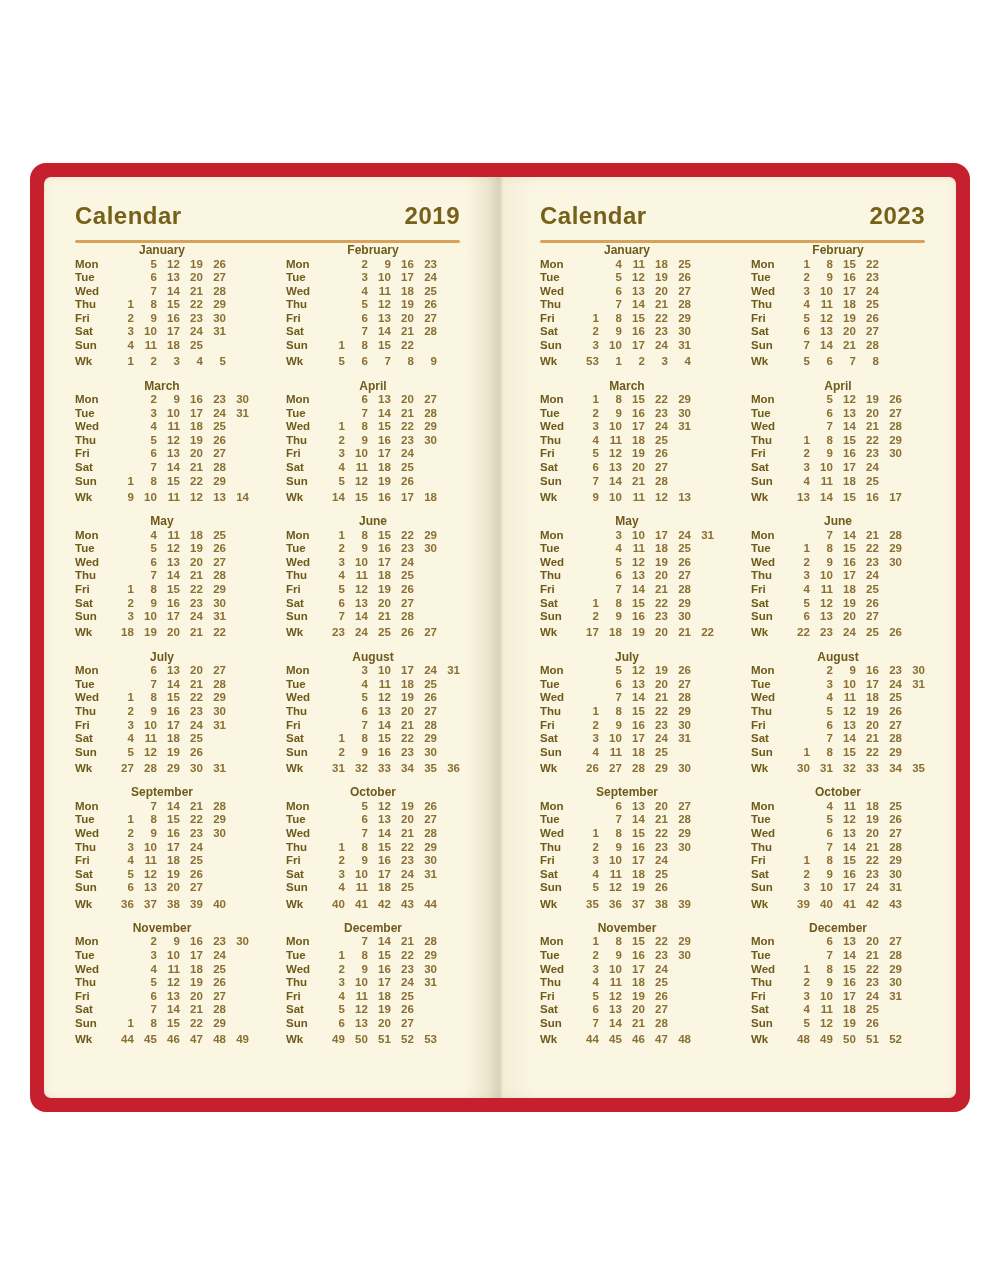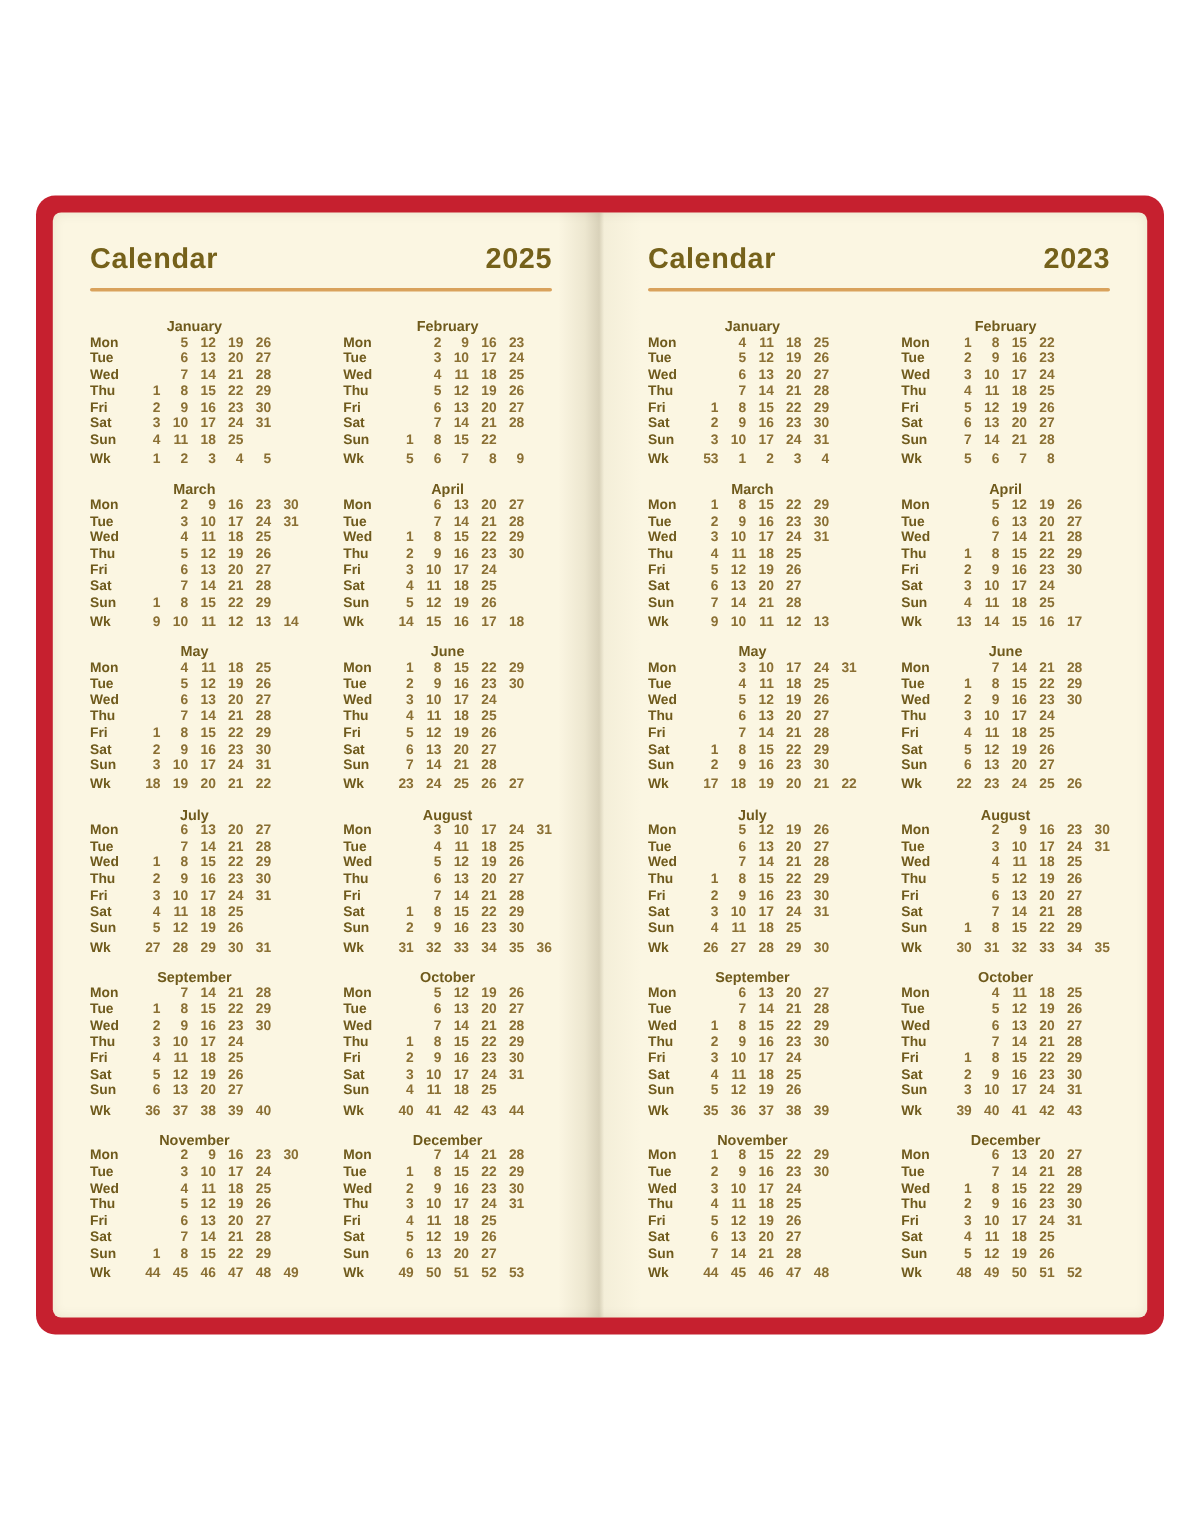--- a/index.html
+++ b/index.html
@@ -12,39 +12,39 @@
   .gutter{position:absolute;left:50%;top:0;width:70px;height:100%;transform:translateX(-50%);
     background:linear-gradient(90deg,rgba(110,95,45,0) 0%,rgba(110,95,45,0.10) 32%,
       rgba(80,65,25,0.20) 49%,rgba(110,95,45,0.05) 55%,rgba(110,95,45,0) 100%);
     pointer-events:none;}
   .page{flex:1;padding-top:26px;position:relative;}
   .page.left{padding-left:31px;padding-right:40px;}
   .page.right{padding-left:40px;padding-right:31px;}
   .hdr{display:flex;justify-content:space-between;align-items:flex-end;
     color:var(--heading,#75611a);font-weight:bold;font-size:24px;line-height:26px;letter-spacing:0.5px;}
   .rule{margin-top:11px;height:3px;background:var(--rule,#d9a25c);border-radius:2px;}
-  .months{margin-top:22px;display:grid;grid-template-columns:174px 174px;justify-content:space-between;}
+  .months{display:grid;grid-template-columns:174px 174px;justify-content:space-between;}
   .month{height:135.6px;}
   .m-name{height:14.5px;line-height:14.5px;text-align:center;font-size:12px;font-weight:bold;
     color:var(--label,#6f5a1c);}
   .m-row{display:flex;height:13.6px;line-height:13.6px;font-size:11.5px;font-weight:bold;}
   .m-row .lbl{width:36px;text-align:left;color:var(--label,#6f5a1c);}
   .m-row .cell{width:23.2px;text-align:right;color:var(--number,#8a6f33);}
   .m-row.wk-row{margin-top:2.5px;}
 </style>
 </head>
 <body>
 
 <div class="book">
   <div class="paper">
 
     <div class="page left">
       <div class="hdr">
         <span>Calendar</span>
-        <span>2025</span>
+        <span>2019</span>
       </div>
       <div class="rule"></div>
       <div class="months">
           <div class="month">
             <div class="m-name">January</div>
             <div class="m-row day-row">
               <span class="lbl">Mon</span>
               <span class="cell"></span>
               <span class="cell">5</span>
               <span class="cell">12</span>

